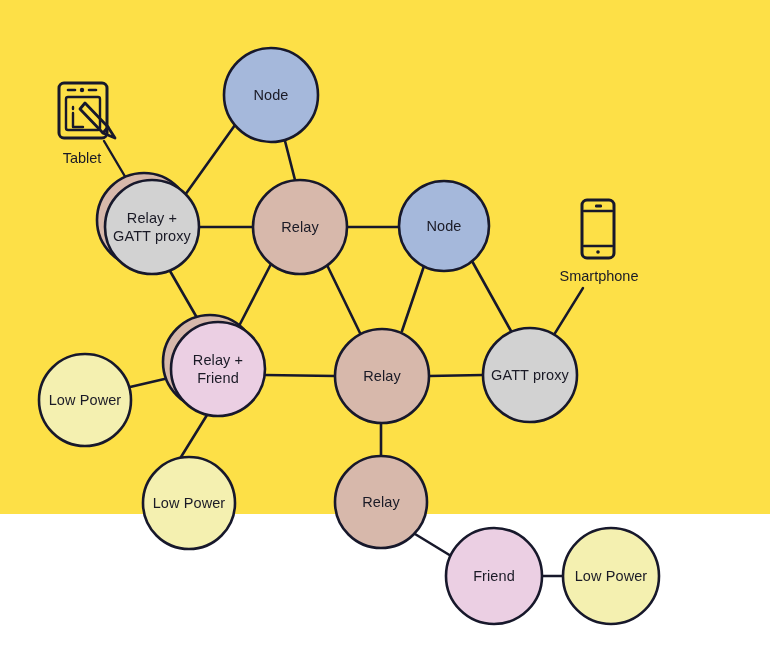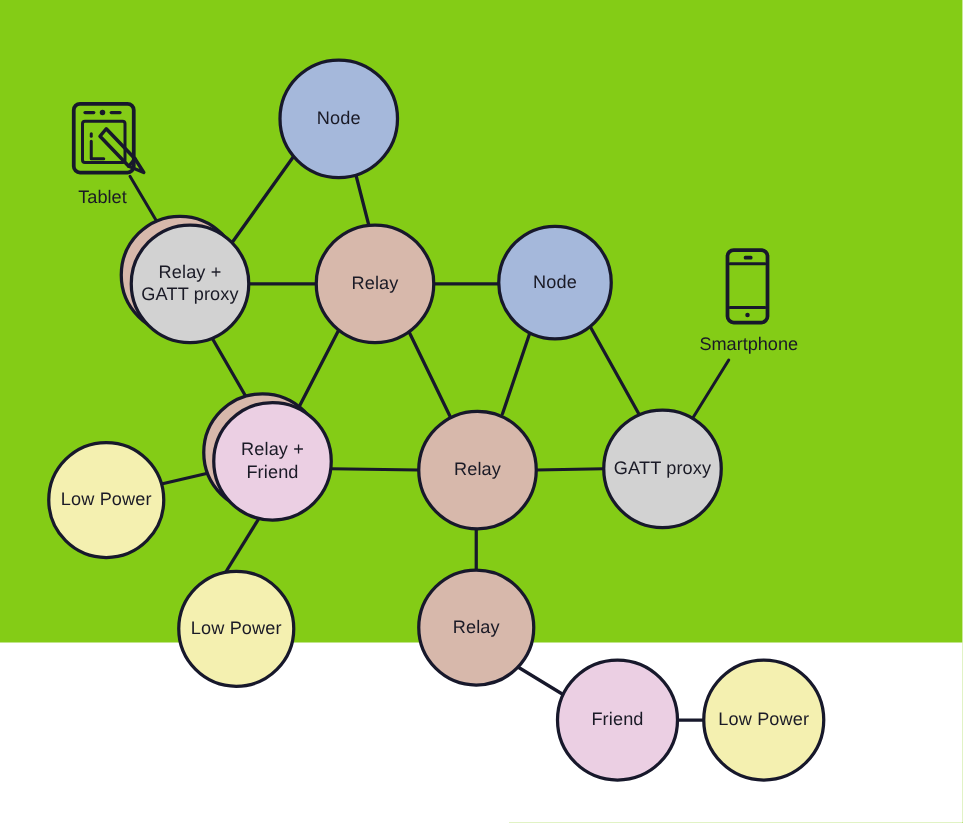--- a/index.html
+++ b/index.html
@@ -11,21 +11,21 @@
   body {
     width: 770px;
     height: 658px;
     font-family: "Liberation Sans", sans-serif;
     overflow: hidden;
   }
   #diagram-root {
     position: relative;
     width: 770px;
     height: 514px;
-    background: #84cc16;
+    background: #fde047;
   }
   svg#mesh-svg {
     display: block;
     width: 770px;
     height: 658px;
   }
   .edge {
     stroke: #17182b;
     stroke-width: 2.6;
     stroke-linecap: round;

